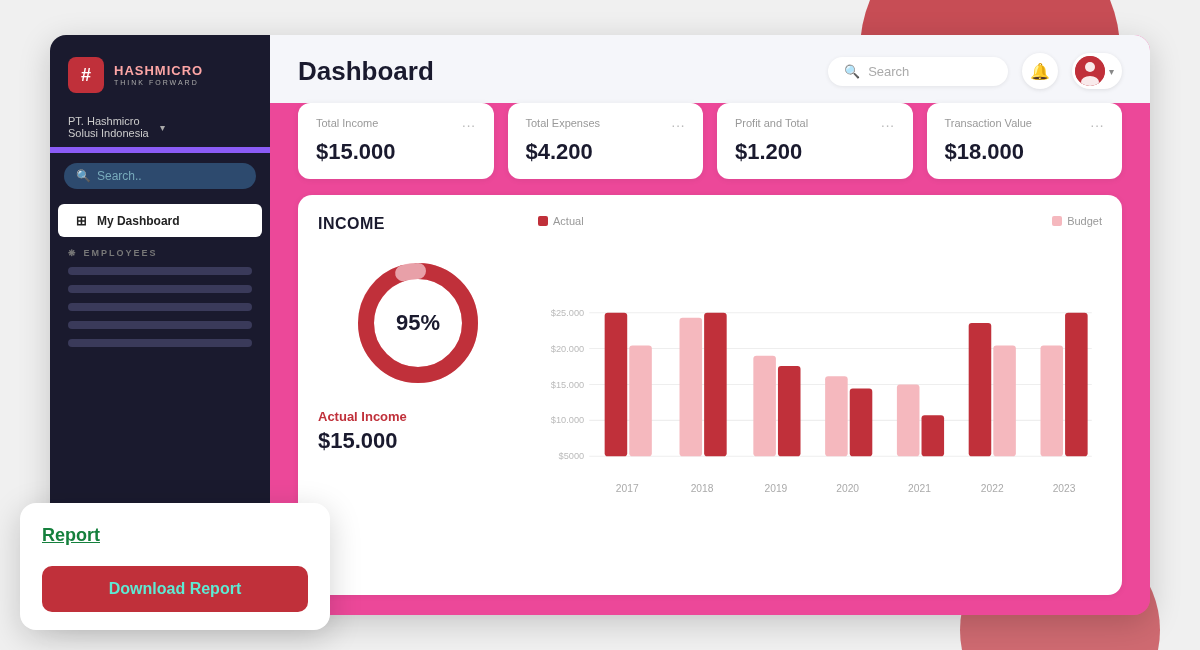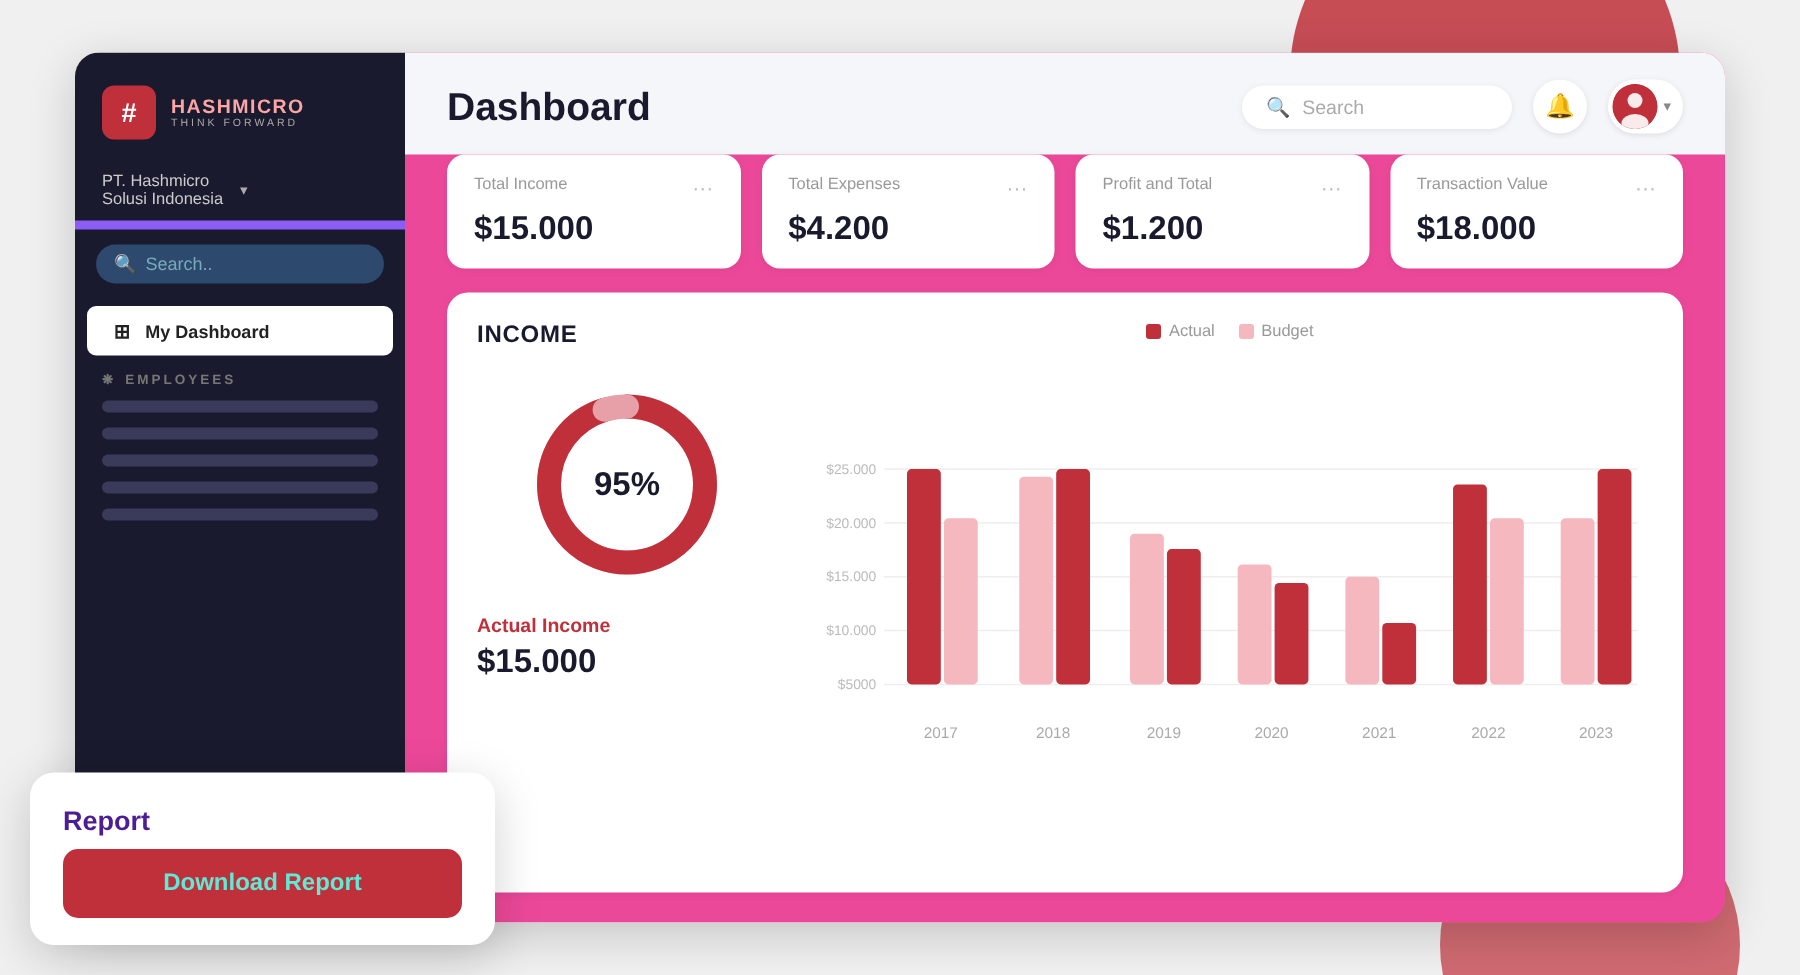--- a/index.html
+++ b/index.html
@@ -374,21 +374,21 @@
 
     
     .income-right {
       flex: 1;
       display: flex;
       flex-direction: column;
     }
 
     .chart-legend {
       display: flex;
-      justify-content: center;
+      justify-content: space-between;
       gap: 16px;
       margin-bottom: 8px;
     }
 
     .legend-item {
       display: flex;
       align-items: center;
       gap: 5px;
       font-size: 11px;
       color: #999;
@@ -419,22 +419,23 @@
       background: white;
       border-radius: 16px;
       padding: 22px 22px 18px 22px;
       box-shadow: 0 8px 32px rgba(0,0,0,0.18);
       z-index: 10;
     }
 
     .report-title {
       font-size: 18px;
       font-weight: 800;
-      color: #4c1d95;
-      margin-bottom: 8px;
+      color: #15803d;
+      margin-bottom: 20px;
+      text-decoration: underline;
     }
 
     .report-item {
       display: flex;
       align-items: center;
       gap: 14px;
       margin-bottom: 18px;
     }
 
     .report-icon {

